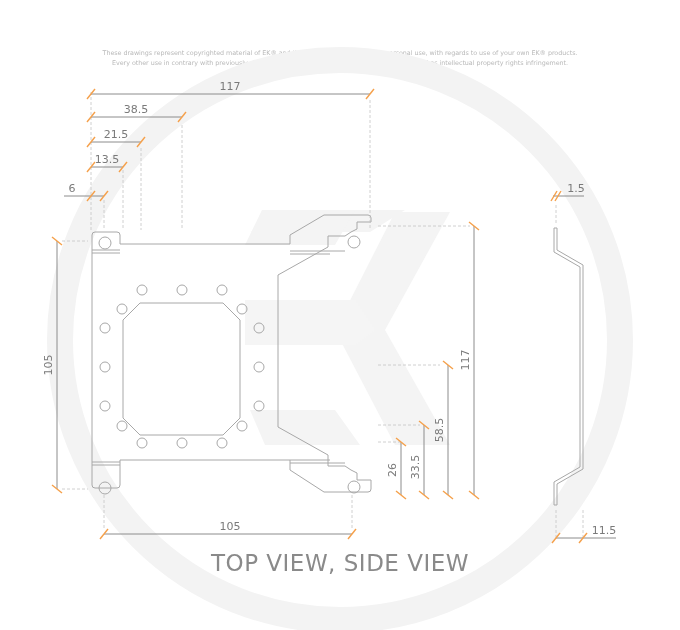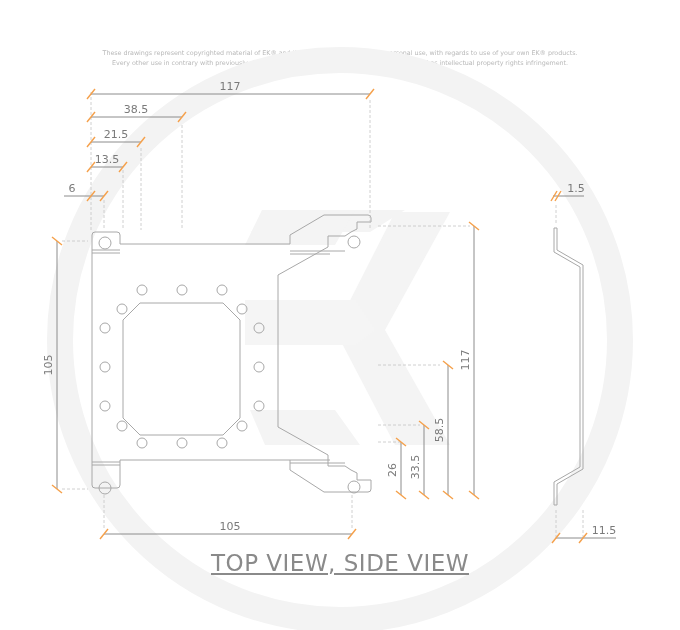--- a/index.html
+++ b/index.html
@@ -1,21 +1,21 @@
 <!DOCTYPE html>
 <html><head>
   <meta charset="utf-8">
   <style>
     html, body { margin: 0; padding: 0; background: #ffffff; }
     body { width: 680px; height: 630px; position: relative; overflow: hidden; font-family: "DejaVu Sans", sans-serif; }
     .notice { position: absolute; left: 0; width: 680px; text-align: center; font-size: 6.4px; color: #b9b9b9; line-height: 10px; letter-spacing: -0.05px; }
     .notice.l1 { top: 48px; }
     .notice.l2 { top: 58px; }
     svg.draw { position: absolute; left: 0; top: 0; }
-    .caption { position: absolute; left: 0; width: 680px; top: 550px; text-align: center; font-size: 23px; color: #8a8a8a; letter-spacing: 0.5px; font-family: "DejaVu Sans", sans-serif; text-decoration: underline; }
+    .caption { position: absolute; left: 0; width: 680px; top: 550px; text-align: center; font-size: 23px; color: #8a8a8a; letter-spacing: 0.5px; font-family: "DejaVu Sans", sans-serif; }
     .dimtxt { font-family: "DejaVu Sans", sans-serif; font-size: 11px; fill: #7a7a7a; }
   </style>
 </head>
 <body>
 
 <div class="notice l1">These drawings represent copyrighted material of EK® and they are meant only for your personal use, with regards to use of your own EK® products.</div>
 <div class="notice l2">Every other use in contrary with previously stated personal and non commercial use will be deemed as intellectual property rights infringement.</div>
 
 <svg class="draw" width="680" height="630" viewBox="0 0 680 630">
 

